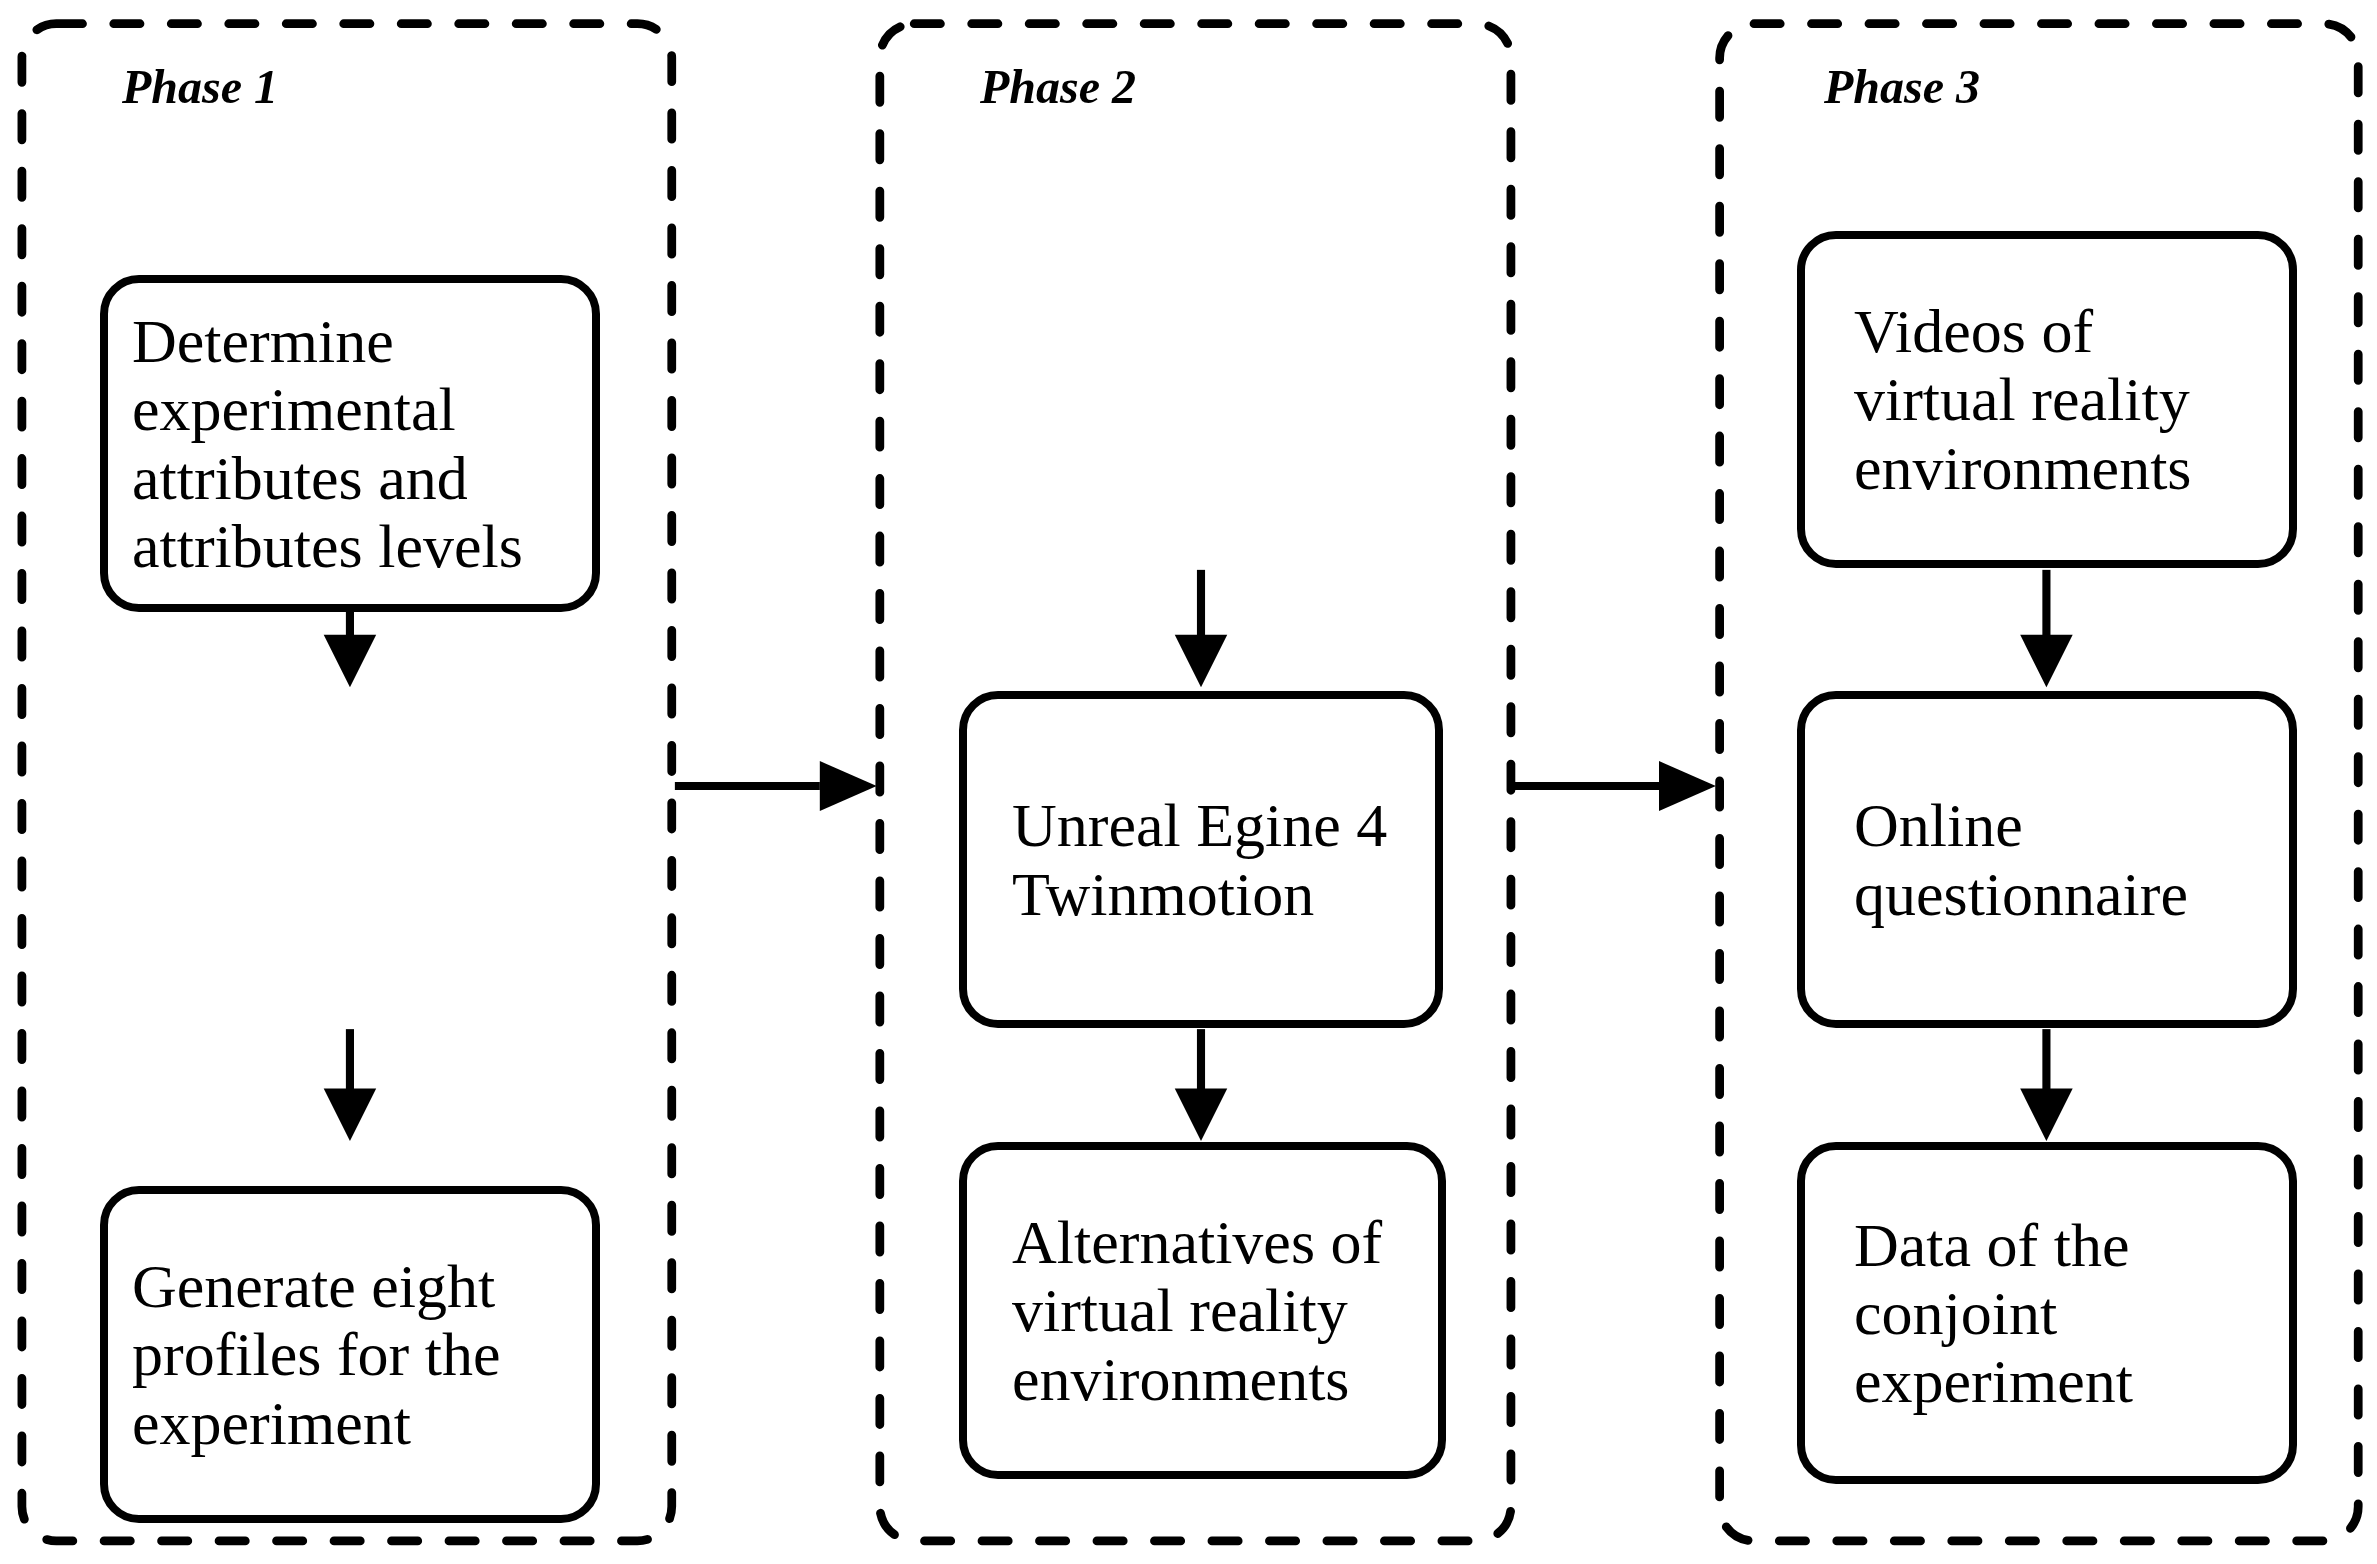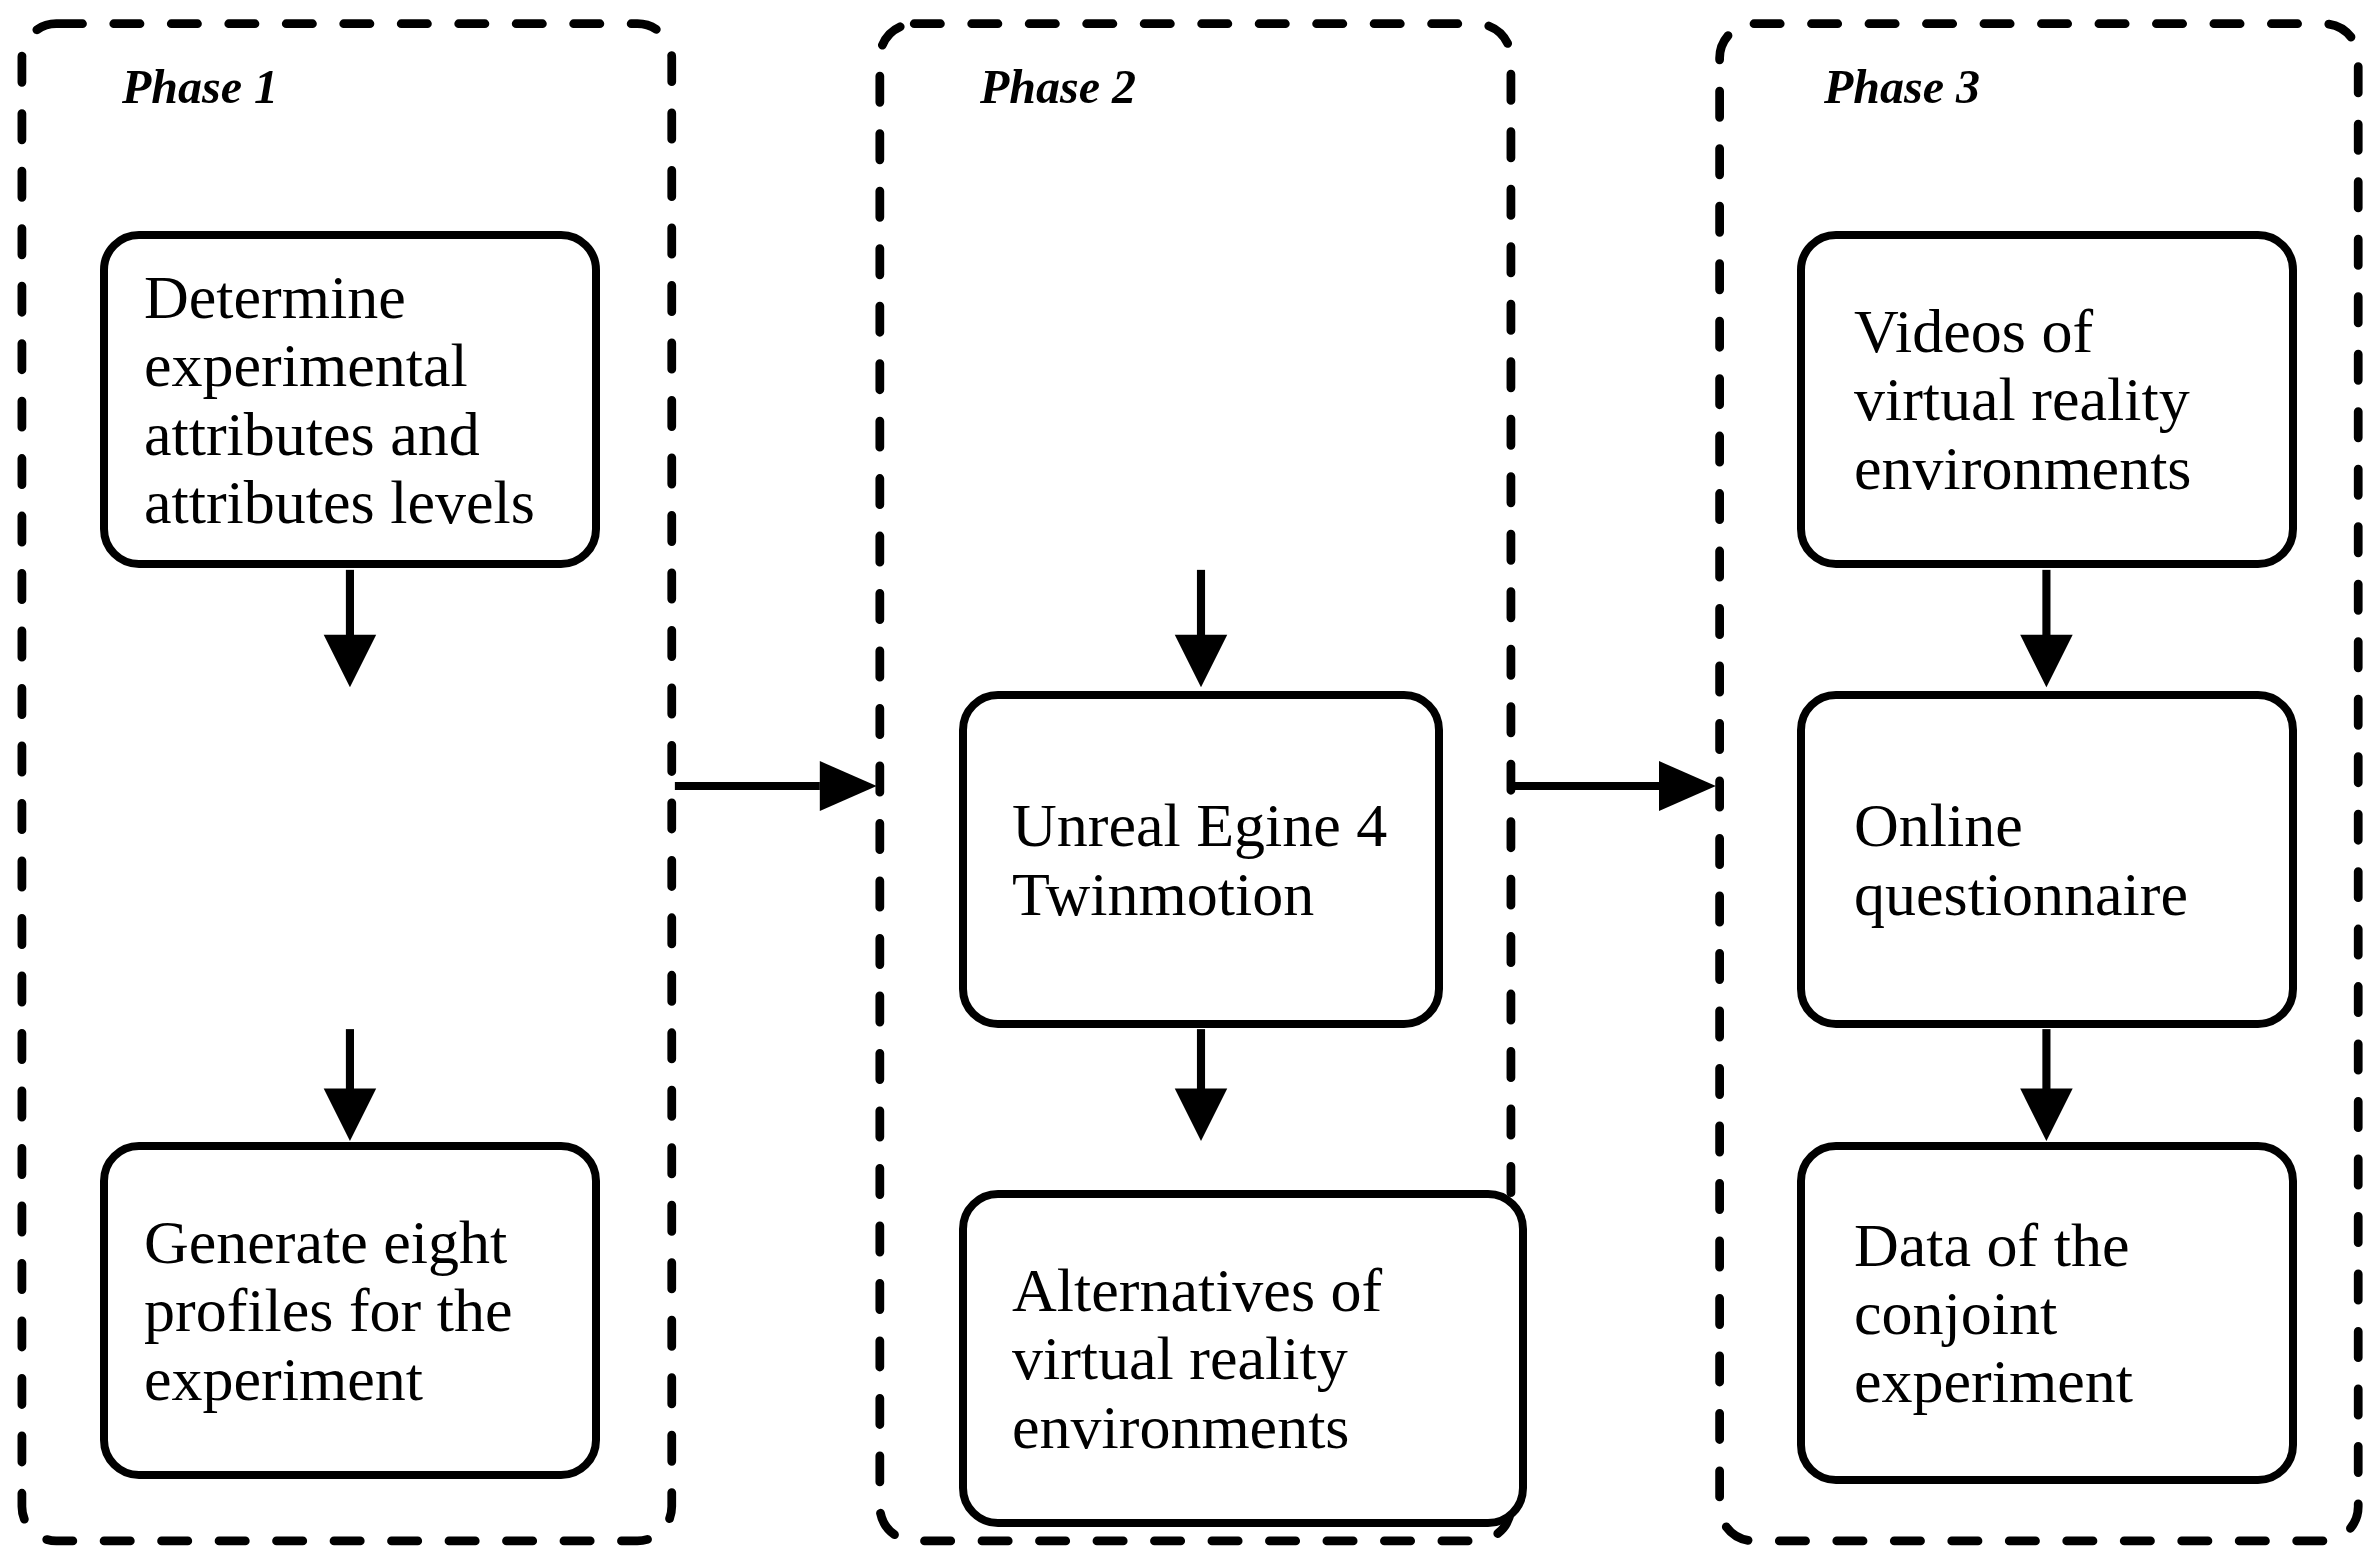--- a/index.html
+++ b/index.html
@@ -42,21 +42,21 @@
     border-radius: 39px;
     background: #ffffff;
     display: flex;
     align-items: center;
   }
   .step-text {
     display: block;
     font-size: 62px;
     line-height: 1.1;
   }
-  .pad-a { padding-left: 36px; }
+  .pad-a { padding-left: 24px; margin-top: 44px; }
   .pad-b { padding-left: 45px; }
   .pad-c { padding-left: 49px; }
   .w-wide  { width: 409px; }
   .w-narrow{ width: 362px; }
 </style>
 </head>
 <body>
 
 <div class="canvas">
 
@@ -110,21 +110,21 @@
   <div class="step-box pad-a" style="left:100px; top:231px;  width:500px; height:337px;">
     <span class="step-text w-wide">Determine experimental attributes and attributes levels</span>
   </div>
   <div class="step-box pad-a" style="left:100px; top:1142px; width:500px; height:337px;">
     <span class="step-text w-wide">Generate eight profiles for the experiment</span>
   </div>
 
   <div class="step-box pad-b" style="left:959px; top:691px; width:484px; height:337px;">
     <span class="step-text w-wide">Unreal Egine 4 Twinmotion</span>
   </div>
-  <div class="step-box pad-b" style="left:959px; top:1142px; width:568px; height:337px;margin-top:48px;">
+  <div class="step-box pad-b" style="left:959px; top:1142px; width:487px; height:337px;">
     <span class="step-text w-wide">Alternatives of virtual reality environments</span>
   </div>
 
   <div class="step-box pad-c" style="left:1797px; top:231px;  width:500px; height:337px;">
     <span class="step-text w-narrow">Videos of virtual reality environments</span>
   </div>
   <div class="step-box pad-c" style="left:1797px; top:691px; width:500px; height:337px;">
     <span class="step-text w-narrow">Online questionnaire</span>
   </div>
   <div class="step-box pad-c" style="left:1797px; top:1142px; width:500px; height:342px;">

